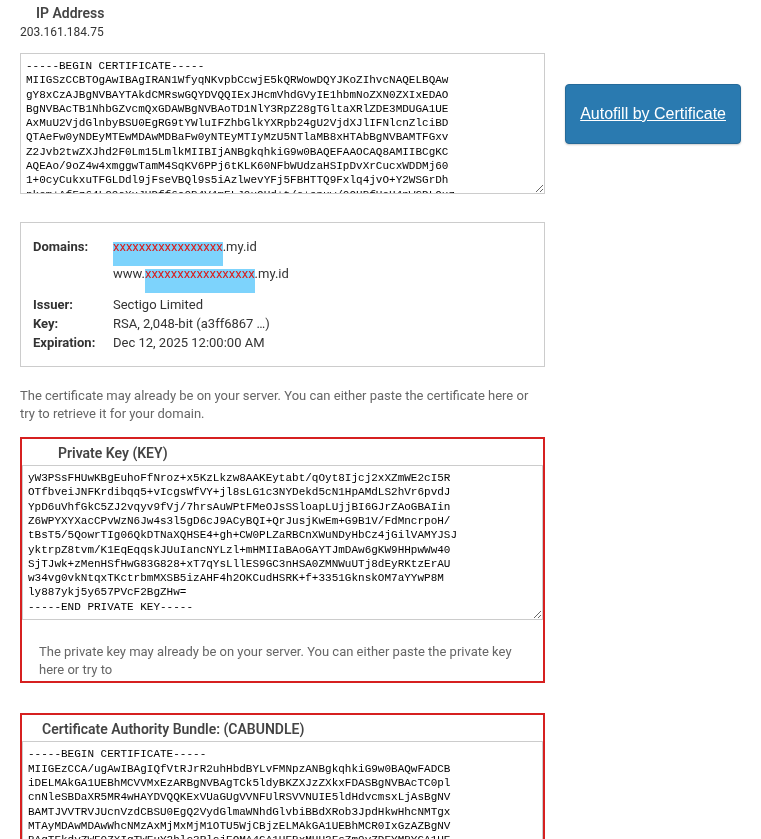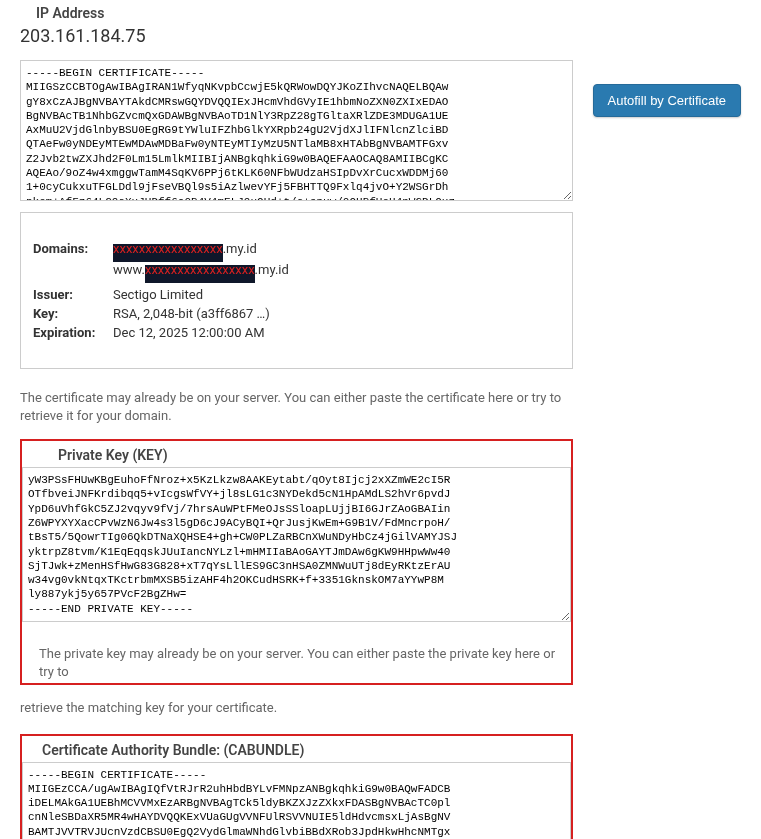--- a/index.html
+++ b/index.html
@@ -27,85 +27,86 @@
     }
     .field-label {
       font-weight: 600;
       color: #444;
       margin-bottom: 4px;
       font-size: 14px;
       margin-left: 16px;
     }
     .field-value {
       color: #333;
-      font-size: 18px;
+      font-size: 12px;
     }
     textarea {
       width: 100%;
       font-family: "Courier New", monospace;
       font-size: 11px;
       border: 1px solid #ccc;
       padding: 5px;
       resize: both;
       background: #fff;
       line-height: 1.3;
     }
     .helper-text {
       color: #666;
       font-size: 13px;
       margin-top: 20px;
       line-height: 1.4;
     }
     .cert-info-box {
       border: 1px solid #ccc;
-      padding: 26px 12px;
-      margin-top: 8px;
+      padding: 14px 12px;
+      margin-top: 25px;
       font-size: 13px;
     }
     .info-row {
       display: flex;
       padding: 2px 0;
     }
     .info-label {
       font-weight: 700;
       width: 80px;
       flex-shrink: 0;
     }
     .info-value { }
     .btn {
       display: inline-block;
-      padding: 8px 14px;
-      font-size: 13px;
+      padding: 20px 14px;
+      font-size: 16px;
       border: 1px solid transparent;
       border-radius: 4px;
       cursor: pointer;
       text-align: center;
+      text-decoration: underline;
     }
     .btn-primary {
       background: #2a7ab0;
       color: #fff;
       border-color: #256a99;
       box-shadow: 0 1px 2px rgba(0,0,0,0.2);
     }
     .highlight-red {
       border: 2px solid #d62020;
     }
     .priv-box {
       padding: 6px 0 0 0;
     }
     .highlight-red-cab {
       border: 2px solid #d62020;
       padding: 6px 0 0 0;
     }
     .redact {
-      background: #0f172a;
+      background: #7dd3fc;
       color: #d62020;
       display: inline-block;
       line-height: 0.7;
-      height: 18px;
+      height: 24px;
       vertical-align: baseline;
     }
   </style>
 </head>
 <body>
 
 <div class="container">
   <div class="left-col">
     <div class="field-group">
       <div class="field-label">IP Address</div>
@@ -155,21 +156,20 @@
 YpD6uVhfGkC5ZJ2vqyv9fVj/7hrsAuWPtFMeOJsSSloapLUjjBI6GJrZAoGBAIin
 Z6WPYXYXacCPvWzN6Jw4s3l5gD6cJ9ACyBQI+QrJusjKwEm+G9B1V/FdMncrpoH/
 tBsT5/5QowrTIg06QkDTNaXQHSE4+gh+CW0PLZaRBCnXWuNDyHbCz4jGilVAMYJSJ
 yktrpZ8tvm/K1EqEqqskJUuIancNYLzl+mHMIIaBAoGAYTJmDAw6gKW9HHpwWw40
 SjTJwk+zMenHSfHwG83G828+xT7qYsLllES9GC3nHSA0ZMNWuUTj8dEyRKtzErAU
 w34vg0vkNtqxTKctrbmMXSB5izAHF4h2OKCudHSRK+f+3351GknskOM7aYYwP8M
 ly887ykj5y657PVcF2BgZHw=
 -----END PRIVATE KEY-----</textarea>
       <div class="helper-text" style="padding:0 4px 2px 17px;">The private key may already be on your server. You can either paste the private key here or try to</div>
     </div>
-    <div class="helper-text" style="margin-top:2px;">retrieve the matching key for your certificate.</div>
 
     <br>
 
     <div class="field-group highlight-red-cab">
       <div class="field-label" style="padding-left:4px;">Certificate Authority Bundle: (CABUNDLE)</div>
       <textarea rows="10" style="">-----BEGIN CERTIFICATE-----
 MIIGEzCCA/ugAwIBAgIQfVtRJrR2uhHbdBYLvFMNpzANBgkqhkiG9w0BAQwFADCB
 iDELMAkGA1UEBhMCVVMxEzARBgNVBAgTCk5ldyBKZXJzZXkxFDASBgNVBAcTC0pl
 cnNleSBDaXR5MR4wHAYDVQQKExVUaGUgVVNFUlRSVVNUIE5ldHdvcmsxLjAsBgNV
 BAMTJVVTRVJUcnVzdCBSU0EgQ2VydGlmaWNhdGlvbiBBdXRob3JpdHkwHhcNMTgx

